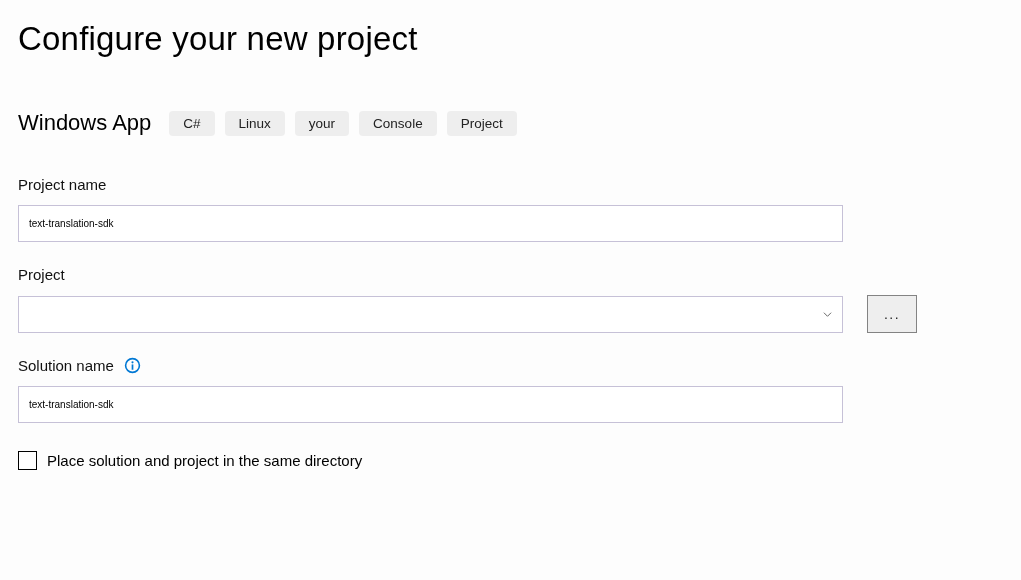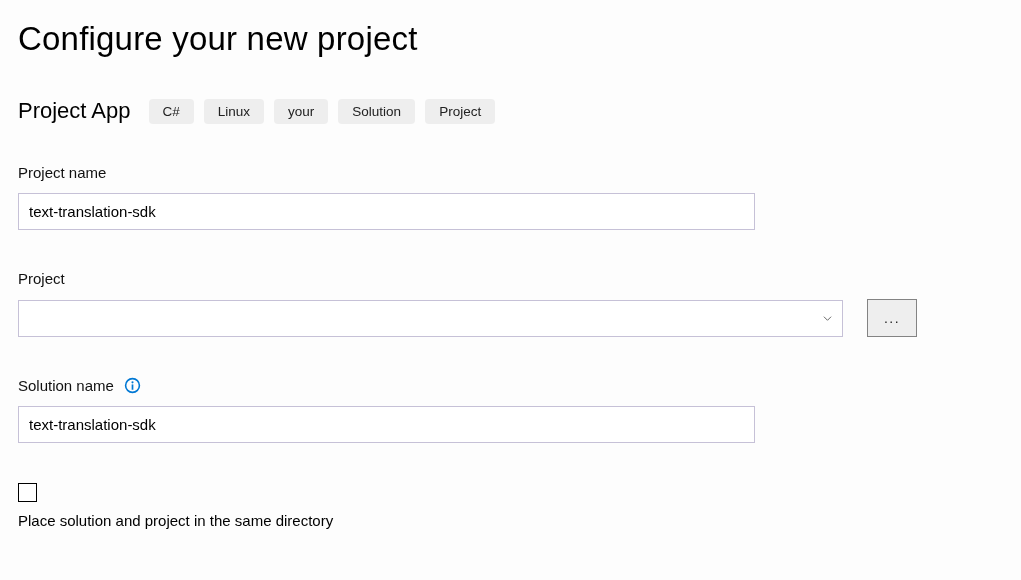--- a/index.html
+++ b/index.html
@@ -11,21 +11,21 @@
       font-family: "Segoe UI", Tahoma, Geneva, sans-serif;
       background: #fdfdfd;
       width: 1021px;
       height: 580px;
       padding: 20px 18px;
       color: #000;
     }
     .page-title {
       font-size: 33px;
       font-weight: 400;
-      margin-bottom: 40px;
+      margin-bottom: 52px;
       letter-spacing: 0.2px;
     }
     .template-row {
       display: flex;
       align-items: center;
       gap: 18px;
       margin-bottom: 40px;
     }
     .template-name {
       font-size: 22px;
@@ -36,21 +36,21 @@
       gap: 10px;
     }
     .tag {
       background: #eeeeee;
       border-radius: 4px;
       padding: 5px 14px;
       font-size: 13.5px;
       color: #222;
     }
     .form-group {
-      margin-bottom: 40px;
+      margin-bottom: 24px;
     }
     .form-label {
       font-size: 15px;
       color: #111;
       display: block;
       margin-bottom: 12px;
     }
     .label-row {
       display: flex;
       align-items: center;
@@ -58,26 +58,26 @@
       margin-bottom: 12px;
     }
     .label-row .form-label {
       margin-bottom: 0;
     }
     .info-icon {
       width: 17px;
       height: 17px;
     }
     .text-input {
-      width: 737px;
+      width: 825px;
       height: 37px;
       border: 1px solid #c6c1d7;
       background: #fff;
       padding: 0 10px;
-      font-size: 15px;
+      font-size: 10px;
       font-family: inherit;
       color: #000;
       outline: none;
     }
     .location-row {
       display: flex;
       align-items: center;
       gap: 24px;
     }
     .location-select {
@@ -105,48 +105,48 @@
       display: flex;
       align-items: center;
       justify-content: center;
       cursor: pointer;
       font-size: 14px;
       letter-spacing: 1.5px;
       color: #222;
     }
     .checkbox-row {
       display: flex;
+      align-items: center;
       gap: 10px;
       margin-top: 28px;
-      flex-direction: column;
     }
     .checkbox {
       width: 19px;
       height: 19px;
       border: 1.6px solid #000;
       background: #fff;
       cursor: pointer;
     }
     .checkbox-label {
       font-size: 15px;
       cursor: pointer;
     }
   </style>
 </head>
 <body>
 
 <h1 class="page-title">Configure your new project</h1>
 
 <div class="template-row">
-  <div class="template-name">Project App</div>
+  <div class="template-name">Windows App</div>
   <div class="tags">
     <span class="tag">C#</span>
     <span class="tag">Linux</span>
     <span class="tag">your</span>
-    <span class="tag">Solution</span>
+    <span class="tag">Console</span>
     <span class="tag">Project</span>
   </div>
 </div>
 
 <div class="form-group">
   <label class="form-label">Project name</label>
   <input type="text" class="text-input" value="text-translation-sdk" style="">
 </div>
 
 <div class="form-group">

